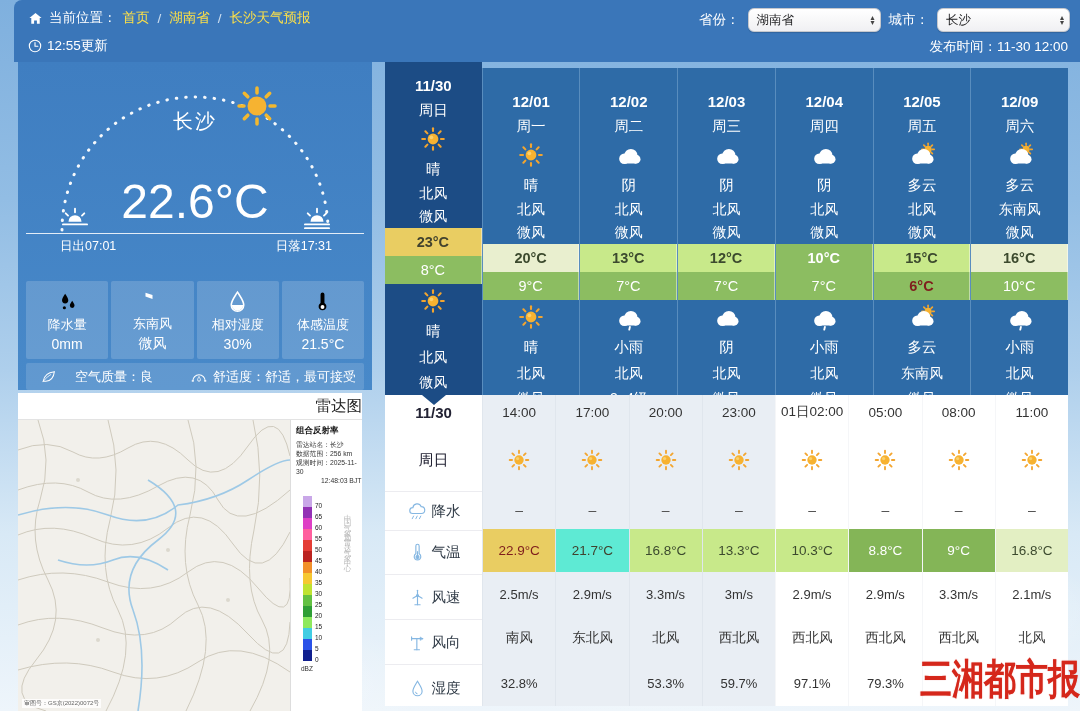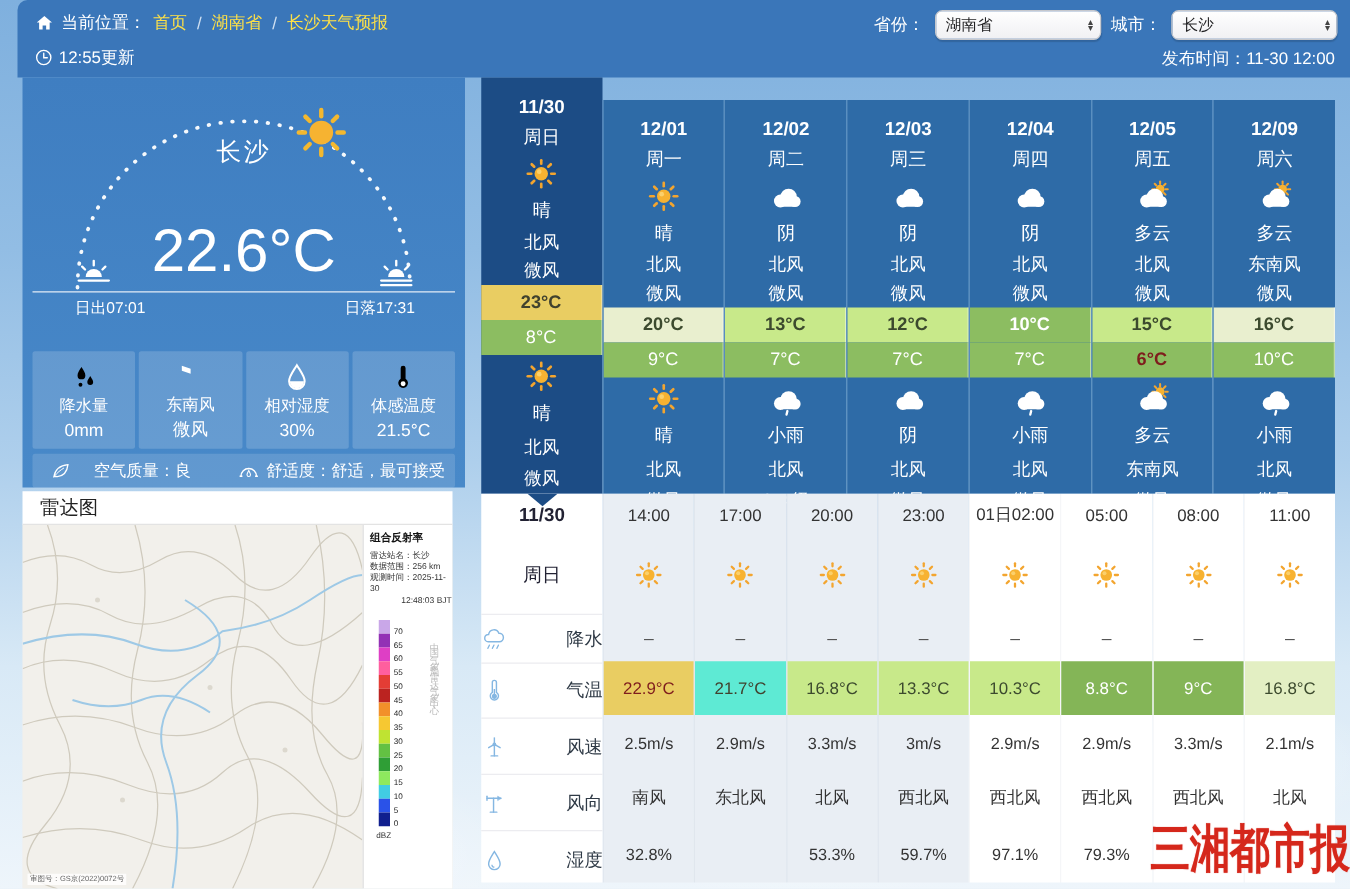--- a/index.html
+++ b/index.html
@@ -36,57 +36,57 @@
   .sun-label.l{left:42px}.sun-label.r{right:40px}
   .stats{position:absolute;left:8px;right:8px;top:219px;height:78px;display:flex;gap:3px;}
   .stat-tile{flex:1;background:rgba(255,255,255,.17);border-radius:2px;display:flex;flex-direction:column;align-items:center;justify-content:center;gap:2px;color:#fff;}
   .st-label{font-size:13px}.st-value{font-size:14px}
   .air-row{position:absolute;left:8px;right:8px;top:301px;height:27px;background:rgba(255,255,255,.14);border-radius:2px;
     display:flex;align-items:center;color:#fff;font-size:13px;}
   .air-item{display:flex;align-items:center;gap:5px;}
   .air-item.a{margin-left:14px;width:150px;gap:18px;}
   
   .radar-head{position:absolute;left:18px;top:393px;width:344px;height:27px;background:#fff;color:#222;
-    font-size:15.5px;display:flex;align-items:center;padding-left:14px;box-sizing:border-box;border-bottom:1px solid #e3e3e3;}
+    font-size:15.5px;display:flex;align-items:center;padding-left:14px;box-sizing:border-box;border-bottom:1px solid #e3e3e3;justify-content:flex-end;}
   .radar-map{position:absolute;left:18px;top:420px;width:344px;height:291px;background:#f1efea;overflow:hidden;}
   .radar-legend{position:absolute;right:0;top:0;width:72px;height:100%;background:#fff;border-left:1px solid #ddd;box-sizing:border-box;}
   .rl-title{font-size:8.5px;font-weight:bold;color:#111;margin:5px 0 3px 5px;}
   .rl-line{font-size:6.8px;color:#333;margin-left:5px;line-height:9px;transform-origin:left;}
   .rl-line.indent{padding-left:25px;}
   .scale{position:absolute;left:12px;top:76px;}
   .scale-seg{display:flex;align-items:flex-end;height:11px;}
   .scale-seg .sw{width:9px;height:11px;}
   .scale-seg .sl{font-size:6.5px;color:#222;margin-left:3px;transform:translateY(2px);}
   .dbz{position:absolute;left:10px;top:245px;font-size:6.5px;color:#333;}
   .v-mark{position:absolute;right:10px;top:88px;writing-mode:vertical-rl;font-size:7.5px;color:#b8b8b8;letter-spacing:5px;}
   .license{position:absolute;left:4px;bottom:3px;font-size:6px;color:#666;background:rgba(255,255,255,.8);padding:0 2px;z-index:3;}
   
   .daily{position:absolute;left:385px;top:68px;width:683px;height:327px;display:flex;}
-  .day-col{flex:1;background:#2e6ba7;color:#fff;text-align:center;padding-top:12px;box-sizing:border-box;cursor:pointer;margin-top:12px;}
+  .day-col{flex:1;background:#2e6ba7;color:#fff;text-align:center;padding-top:22px;box-sizing:border-box;cursor:pointer;}
   .day-col + .day-col{border-left:1px solid rgba(170,205,235,.35);}
   .day-col.selected{background:#1c4c85;margin-top:-6px;padding-top:12px;border-left:none;}
   .d-date{height:24px;line-height:24px;font-size:15px;font-weight:600;}
   .d-week{height:24px;line-height:24px;font-size:14.5px;}
   .d-icon{height:34px;display:flex;align-items:center;justify-content:center;}
   .d-icon svg{width:30px;height:30px;}
   .d-cond{height:26px;line-height:26px;font-size:14.5px;}
   .d-wind,.d-lvl{height:23px;line-height:23px;font-size:14px;}
   .d-high{height:28px;line-height:28px;font-size:14.5px;font-weight:600;border-right:1px solid rgba(255,255,255,.45);box-sizing:border-box;}
   .d-low{height:28px;line-height:28px;font-size:14.5px;border-right:1px solid rgba(255,255,255,.45);box-sizing:border-box;}
   .n-icon{height:34px;}
   .n-cond{height:27px;line-height:27px;font-size:14.5px;}
   .n-wind,.n-lvl{height:25px;line-height:25px;font-size:14px;}
   
   .hourly{position:absolute;left:385px;top:395px;width:683px;height:311px;display:flex;}
   .label-col{width:97px;background:#fff;position:relative;box-sizing:border-box;}
   .sel-arrow{position:absolute;left:50%;top:0;transform:translateX(-50%);width:0;height:0;
     border-left:12px solid transparent;border-right:12px solid transparent;border-top:10px solid #1c4c85;}
   .lb-date{height:34px;display:flex;align-items:center;justify-content:center;font-size:15px;font-weight:700;color:#223;}
   .lb-week{height:62px;display:flex;align-items:center;justify-content:center;font-size:15px;color:#223;}
-  .rl-row{display:flex;align-items:center;justify-content:space-between;gap:4px;border-top:1px solid #ececf0;color:#2f3a46;font-size:14.5px;}
+  .rl-row{display:flex;align-items:center;justify-content:center;gap:4px;border-top:1px solid #ececf0;color:#2f3a46;font-size:14.5px;}
   .rl-row svg{width:21px;height:21px;}
   .hour-col{flex:1;display:flex;flex-direction:column;background:#fff;border-left:1px solid rgba(90,110,130,.06);}
   .hour-col.shade{background:#e9eef4;}
   .h-time{height:34px;display:flex;align-items:center;justify-content:center;font-size:13.5px;color:#333;white-space:nowrap;}
   .h-icon{height:62px;display:flex;align-items:center;justify-content:center;}
   .h-icon svg{width:26px;height:26px;}
   .h-precip{height:38px;display:flex;align-items:center;justify-content:center;font-size:14px;color:#555;}
   .h-temp{height:43px;display:flex;align-items:center;justify-content:center;font-size:13.5px;}
   .h-speed{height:44px;display:flex;align-items:center;justify-content:center;font-size:13px;color:#333;}
   .h-dir{height:44px;display:flex;align-items:center;justify-content:center;font-size:13.5px;color:#333;}

